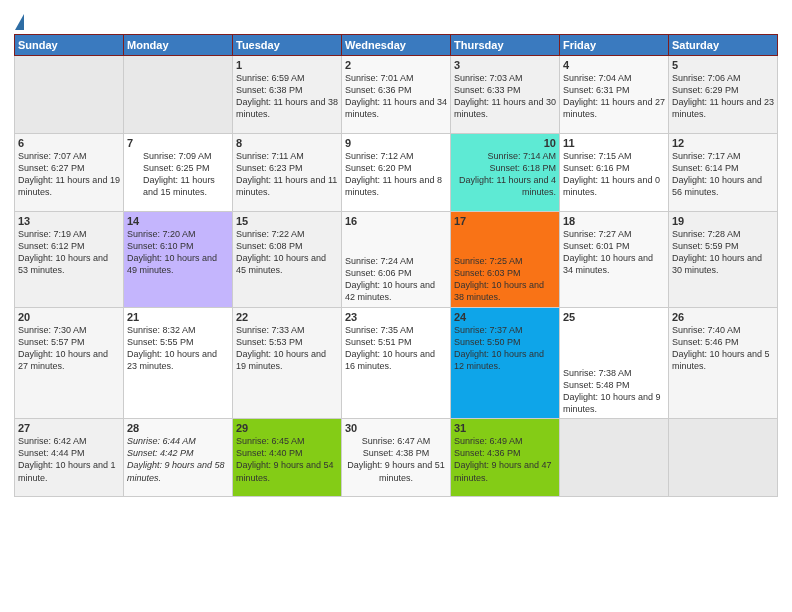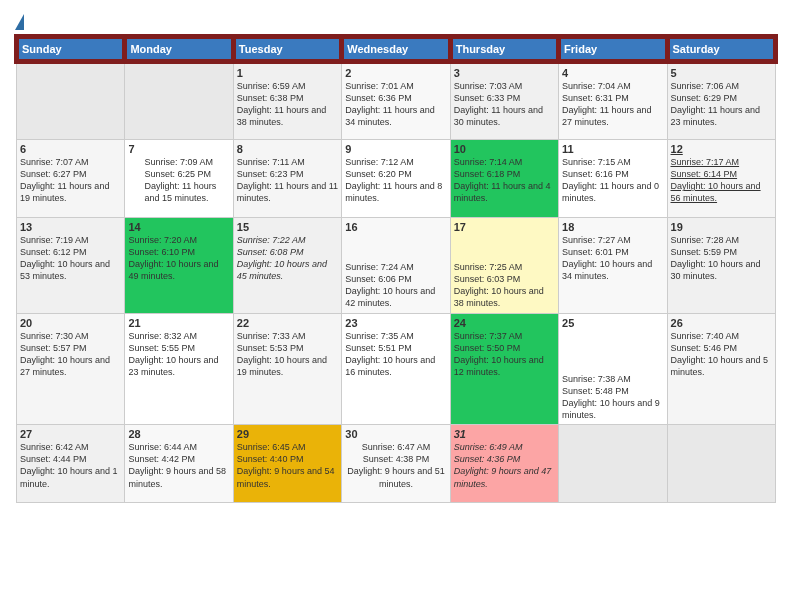--- a/index.html
+++ b/index.html
@@ -56,21 +56,21 @@
       border-collapse: collapse;
       table-layout: fixed;
     }
     th {
       background-color: #3a7abf;
       color: #fff;
       font-size: 11px;
       font-weight: bold;
       padding: 4px 3px;
       text-align: left;
-      border: 5px solid #7f1d1d;
+      border: 1px solid #7f1d1d;
     }
     td {
       border: 1px solid #ccc;
       vertical-align: top;
       padding: 3px 3px;
       font-size: 9.5px;
       color: #333;
       height: 78px;
       background: #fff;
     }
@@ -180,65 +180,65 @@
             <div class="day-info" style="white-space: pre-line;">Sunrise: 7:11 AM
 Sunset: 6:23 PM
 Daylight: 11 hours and 11 minutes.</div>
           </td>
           <td style="background: rgb(255, 255, 255);">
             <span class="day-num">9</span>
             <div class="day-info" style="white-space: pre-line;">Sunrise: 7:12 AM
 Sunset: 6:20 PM
 Daylight: 11 hours and 8 minutes.</div>
           </td>
-          <td style="background: #22c55e;">
+          <td style="background: #5eead4; text-align: right;">
             <span class="day-num">10</span>
             <div class="day-info" style="white-space: pre-line;">Sunrise: 7:14 AM
 Sunset: 6:18 PM
 Daylight: 11 hours and 4 minutes.</div>
           </td>
           <td style="background: rgb(255, 255, 255);">
             <span class="day-num">11</span>
             <div class="day-info" style="white-space: pre-line;">Sunrise: 7:15 AM
 Sunset: 6:16 PM
 Daylight: 11 hours and 0 minutes.</div>
           </td>
-          <td style="background: rgb(245, 245, 245); text-decoration: underline;">
+          <td style="background: rgb(245, 245, 245);">
             <span class="day-num">12</span>
             <div class="day-info" style="white-space: pre-line;">Sunrise: 7:17 AM
 Sunset: 6:14 PM
 Daylight: 10 hours and 56 minutes.</div>
           </td>
         </tr>
         <tr>
           <td style="background: rgb(240, 240, 240);">
             <span class="day-num">13</span>
             <div class="day-info" style="white-space: pre-line;">Sunrise: 7:19 AM
 Sunset: 6:12 PM
 Daylight: 10 hours and 53 minutes.</div>
           </td>
-          <td style="background: #22c55e;">
+          <td style="background: #c4b5fd;">
             <span class="day-num">14</span>
             <div class="day-info" style="white-space: pre-line;">Sunrise: 7:20 AM
 Sunset: 6:10 PM
 Daylight: 10 hours and 49 minutes.</div>
           </td>
           <td style="background: rgb(240, 240, 240);">
             <span class="day-num">15</span>
-            <div class="day-info" style="white-space: pre-line; font-style: italic;">Sunrise: 7:22 AM
+            <div class="day-info" style="white-space: pre-line;">Sunrise: 7:22 AM
 Sunset: 6:08 PM
 Daylight: 10 hours and 45 minutes.</div>
           </td>
           <td style="background: rgb(248, 248, 248);">
             <span class="day-num">16</span>
             <div class="day-info" style="white-space: pre-line; margin-top: 28px;">Sunrise: 7:24 AM
 Sunset: 6:06 PM
 Daylight: 10 hours and 42 minutes.</div>
           </td>
-          <td style="background: #fef9c3;">
+          <td style="background: #f97316;">
             <span class="day-num">17</span>
             <div class="day-info" style="white-space: pre-line; margin-top: 28px;">Sunrise: 7:25 AM
 Sunset: 6:03 PM
 Daylight: 10 hours and 38 minutes.</div>
           </td>
           <td style="background: rgb(248, 248, 248);">
             <span class="day-num">18</span>
             <div class="day-info" style="white-space: pre-line;">Sunrise: 7:27 AM
 Sunset: 6:01 PM
 Daylight: 10 hours and 34 minutes.</div>
@@ -268,21 +268,21 @@
             <div class="day-info" style="white-space: pre-line;">Sunrise: 7:33 AM
 Sunset: 5:53 PM
 Daylight: 10 hours and 19 minutes.</div>
           </td>
           <td style="background: rgb(255, 255, 255);">
             <span class="day-num">23</span>
             <div class="day-info" style="white-space: pre-line;">Sunrise: 7:35 AM
 Sunset: 5:51 PM
 Daylight: 10 hours and 16 minutes.</div>
           </td>
-          <td style="background: #22c55e; margin-top: 48px;">
+          <td style="background: #0ea5e9; margin-top: 48px;">
             <span class="day-num">24</span>
             <div class="day-info" style="white-space: pre-line;">Sunrise: 7:37 AM
 Sunset: 5:50 PM
 Daylight: 10 hours and 12 minutes.</div>
           </td>
           <td style="background: rgb(255, 255, 255);">
             <span class="day-num">25</span>
             <div class="day-info" style="white-space: pre-line; margin-top: 44px;">Sunrise: 7:38 AM
 Sunset: 5:48 PM
 Daylight: 10 hours and 9 minutes.</div>
@@ -296,37 +296,37 @@
         </tr>
         <tr>
           <td style="background: rgb(240, 240, 240);">
             <span class="day-num">27</span>
             <div class="day-info" style="white-space: pre-line;">Sunrise: 6:42 AM
 Sunset: 4:44 PM
 Daylight: 10 hours and 1 minute.</div>
           </td>
           <td style="background: rgb(248, 248, 248);">
             <span class="day-num">28</span>
-            <div class="day-info" style="white-space: pre-line;">Sunrise: 6:44 AM
+            <div class="day-info" style="white-space: pre-line; font-style: italic;">Sunrise: 6:44 AM
 Sunset: 4:42 PM
 Daylight: 9 hours and 58 minutes.</div>
           </td>
-          <td style="background: #eab308;">
+          <td style="background: #84cc16;">
             <span class="day-num">29</span>
             <div class="day-info" style="white-space: pre-line;">Sunrise: 6:45 AM
 Sunset: 4:40 PM
 Daylight: 9 hours and 54 minutes.</div>
           </td>
           <td style="background: rgb(248, 248, 248);">
             <span class="day-num">30</span>
             <div class="day-info" style="white-space: pre-line; text-align: center;">Sunrise: 6:47 AM
 Sunset: 4:38 PM
 Daylight: 9 hours and 51 minutes.</div>
           </td>
-          <td style="background: #fca5a5; font-style: italic;">
+          <td style="background: #84cc16;">
             <span class="day-num">31</span>
             <div class="day-info" style="white-space: pre-line;">Sunrise: 6:49 AM
 Sunset: 4:36 PM
 Daylight: 9 hours and 47 minutes.</div>
           </td>
           <td class="empty" style="background: rgb(232, 232, 232);"></td>
           <td class="empty" style="background: rgb(232, 232, 232);"></td>
         </tr>
       </tbody>
   </table>

